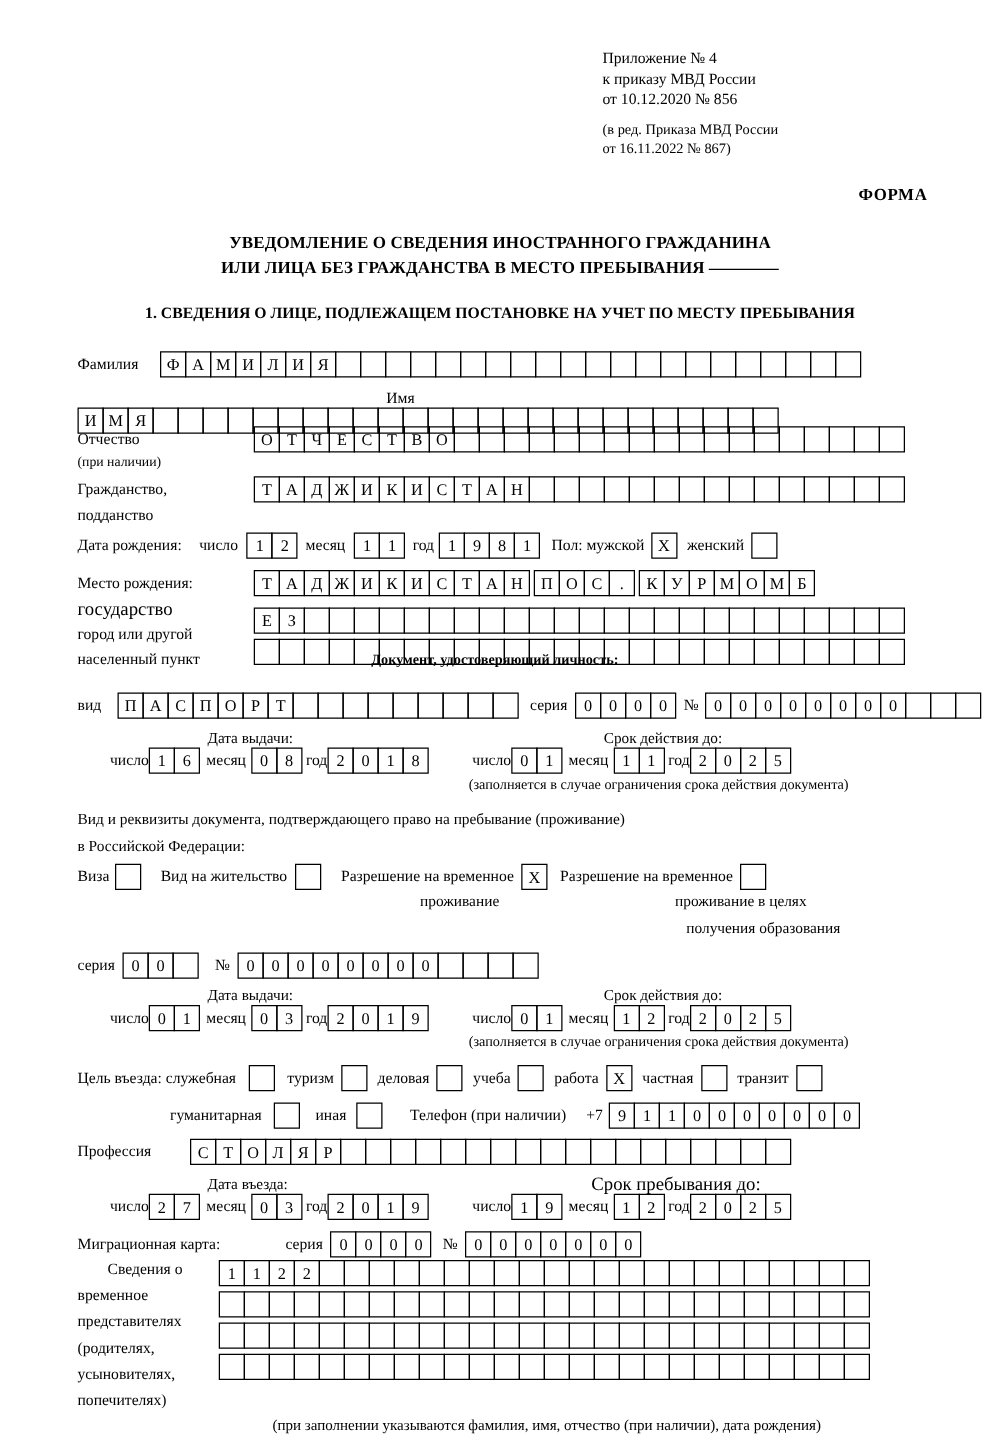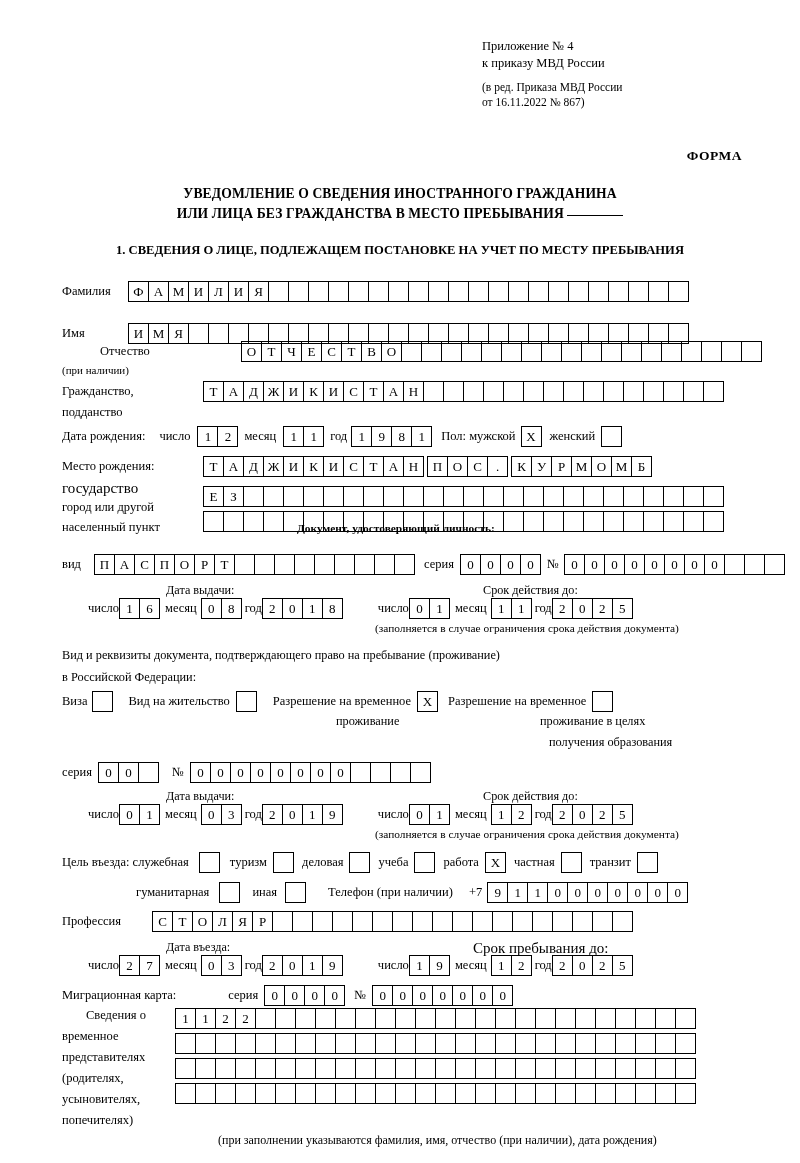--- a/index.html
+++ b/index.html
@@ -122,20 +122,21 @@
   }
 </style>
 </head>
 <body>
 
 <div class="page">
 
   <div class="header-right">
     <div>Приложение № 4</div>
     <div>к приказу МВД России</div>
+    <div>от 10.12.2020 № 856</div>
     <div class="grp2">
       <div>(в ред. Приказа МВД России</div>
       <div>от 16.11.2022 № 867)</div>
     </div>
   </div>
 
   <div class="forma">ФОРМА</div>
 
   <div class="main-title">
     <div>УВЕДОМЛЕНИЕ О СВЕДЕНИЯ ИНОСТРАННОГО ГРАЖДАНИНА</div>
@@ -171,21 +172,21 @@
         <span class="bx"></span>
         <span class="bx"></span>
         <span class="bx"></span>
         <span class="bx"></span>
         <span class="bx"></span>
         <span class="bx"></span>
         <span class="bx"></span>
       </span>
   </div>
 
-  <div class="row" style="top:323px; left:62px;">
+  <div class="row" style="top:311px; left:62px;flex-direction:column;">
     <span class="lbl" style="width:66px;">Имя</span>
     <span class="boxes" id="name-boxes">
         <span class="bx">И</span>
         <span class="bx">М</span>
         <span class="bx">Я</span>
         <span class="bx"></span>
         <span class="bx"></span>
         <span class="bx"></span>
         <span class="bx"></span>
         <span class="bx"></span>
@@ -206,21 +207,21 @@
         <span class="bx"></span>
         <span class="bx"></span>
         <span class="bx"></span>
         <span class="bx"></span>
         <span class="bx"></span>
         <span class="bx"></span>
       </span>
   </div>
 
   <div class="row" style="top:341px; left:62px;">
-    <span class="lbl" style="width:141px;margin-left:38px;">Отчество</span>
+    <span class="lbl" style="width:141px;">Отчество</span>
     <span class="boxes" id="patronymic-boxes">
         <span class="bx">О</span>
         <span class="bx">Т</span>
         <span class="bx">Ч</span>
         <span class="bx">Е</span>
         <span class="bx">С</span>
         <span class="bx">Т</span>
         <span class="bx">В</span>
         <span class="bx">О</span>
         <span class="bx"></span>

